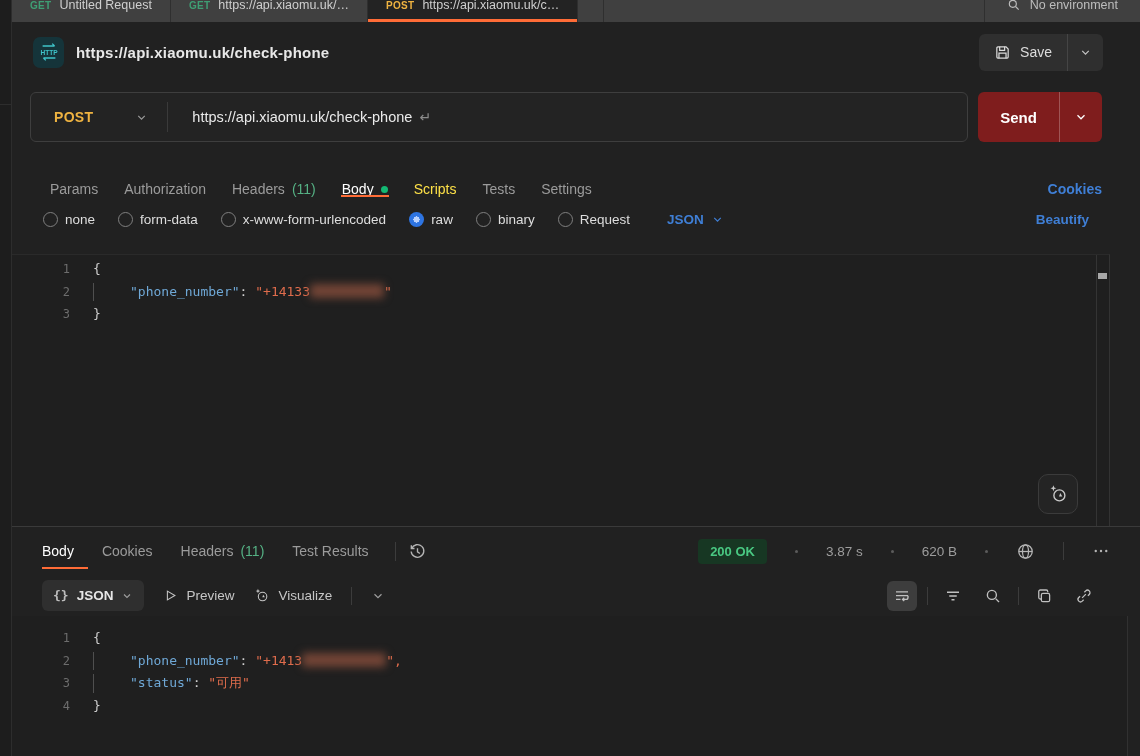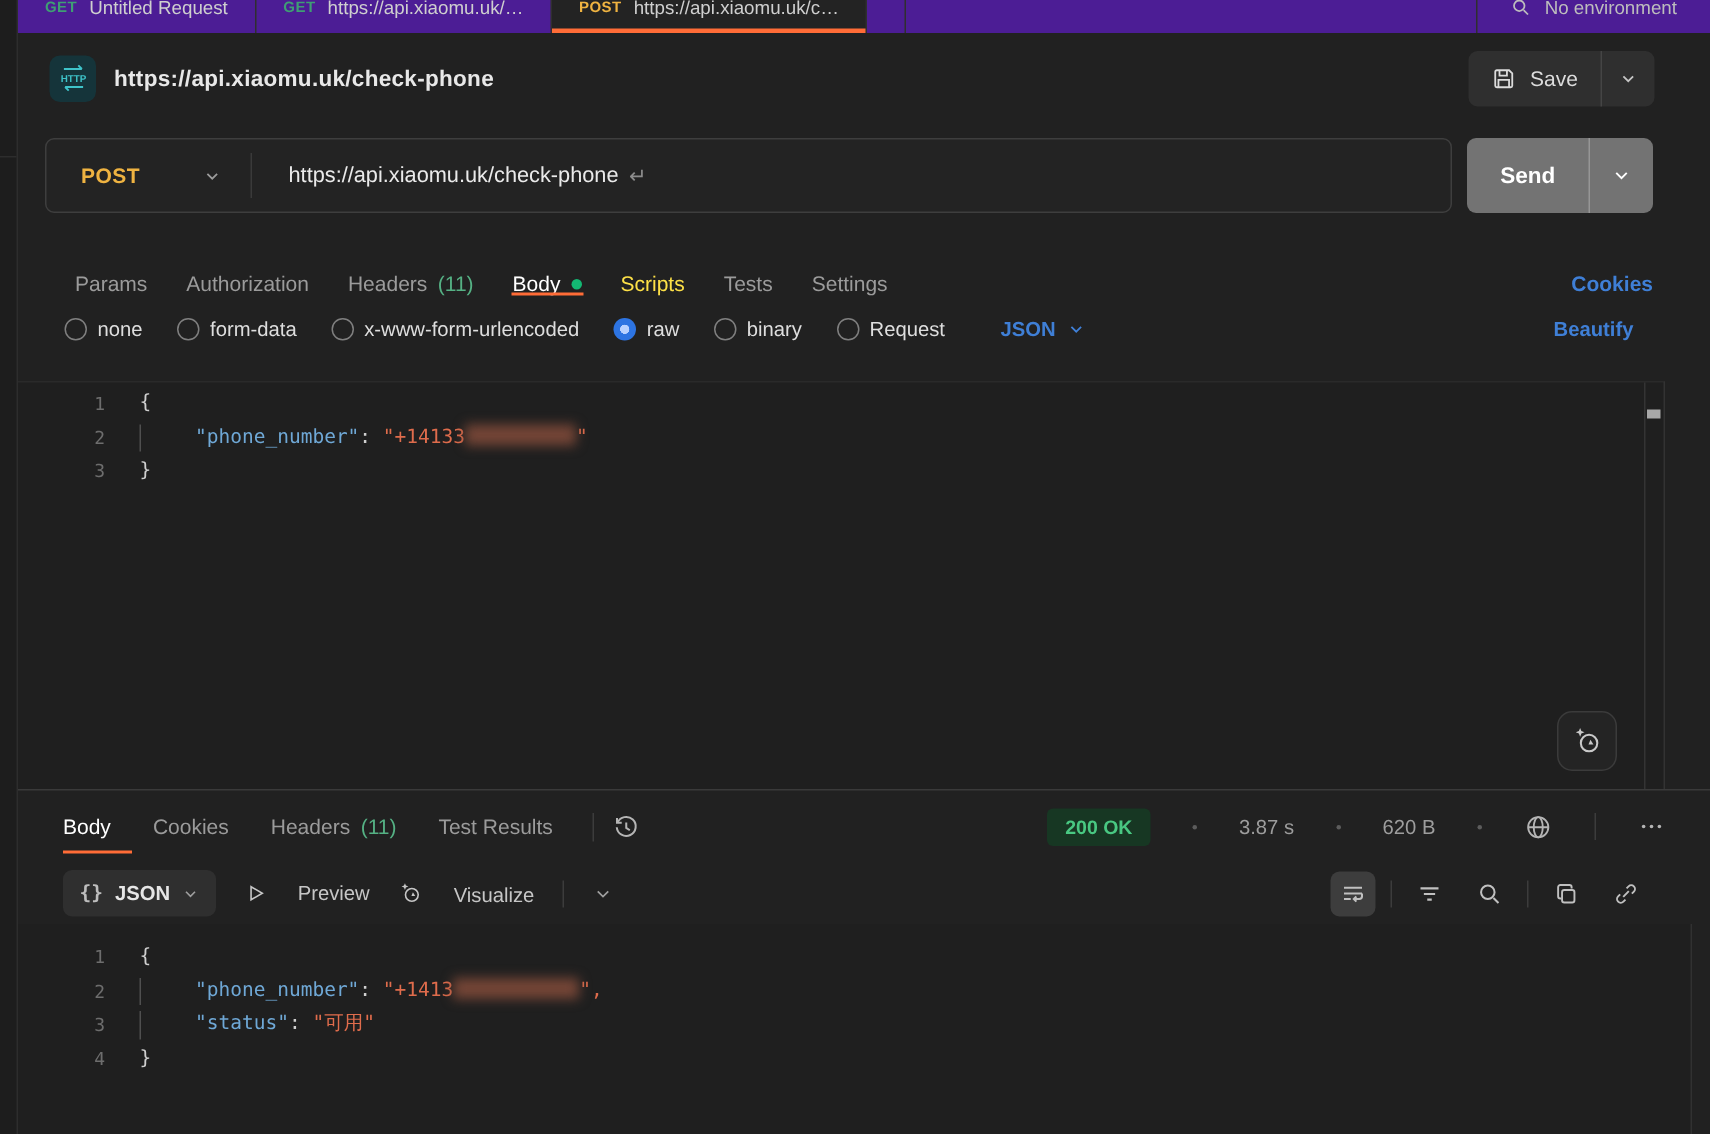--- a/index.html
+++ b/index.html
@@ -7,21 +7,21 @@
   body { background:#212121; font-family:"Liberation Sans",sans-serif; color:#e8e8e8; }
   .app { display:flex; width:1140px; height:756px; }
 
   
   .rail { width:12px; background:#1d1d1d; border-right:1px solid #2d2d2d; flex:none; }
   .rail-seg { height:105px; border-bottom:1px solid #2d2d2d; }
 
   .main { flex:1; display:flex; flex-direction:column; min-width:0; }
 
   
-  .topbar { height:22px; background:#4c1d95; display:flex; overflow:hidden; flex:none; }
+  .topbar { height:22px; background:#404040; display:flex; overflow:hidden; flex:none; }
   .top-tab { height:34px; margin-top:-12px; display:flex; align-items:center; gap:8px;
              padding:0 18px; border-right:1px solid #2f2f2f; font-size:12.5px; color:#cfcfcf;
              position:relative; white-space:nowrap; }
   .top-tab .mth { font-size:10px; font-weight:bold; letter-spacing:.3px; }
   .mth-get { color:#3f9e74; } .mth-post { color:#efb341; }
   .top-tab.active { background:#232323; }
   .top-tab.active::after { content:''; position:absolute; left:0; right:0; bottom:0; height:3px; background:#ff6c37; }
   .top-plus { width:26px; border-right:1px solid #2f2f2f; }
   .top-env { margin-left:auto; height:34px; margin-top:-12px; display:flex; align-items:center; gap:9px;
              padding:0 22px; border-left:1px solid #2f2f2f; color:#bdbdbd; font-size:12.5px; white-space:nowrap; }
@@ -39,21 +39,21 @@
 
   
   .url-row { height:50px; margin:10px 38px 0 18px; display:flex; gap:10px; flex:none; }
   .url-bar { flex:1; border:1px solid #3e3e3e; border-radius:6px; background:#232323;
              display:flex; align-items:center; min-width:0; }
   .method-label { color:#efb341; font-weight:bold; font-size:14px; letter-spacing:.3px; padding-left:23px; }
   .method-caret { color:#9a9a9a; margin-left:42px; display:flex; }
   .url-div { width:1px; height:30px; background:#3a3a3a; margin-left:19px; }
   .url-text { font-size:14.5px; color:#eaeaea; padding-left:24px; white-space:nowrap; overflow:hidden; }
   .enter-glyph { color:#8c8c8c; margin-left:7px; font-size:14px; }
-  .send-btn { width:124px; background:#737373; border-radius:6px; display:flex; color:#fff; flex:none; }
+  .send-btn { width:124px; background:#7f1d1d; border-radius:6px; display:flex; color:#fff; flex:none; }
   .send-main { flex:1; display:flex; align-items:center; justify-content:center; font-weight:bold;
                font-size:15px; cursor:pointer; }
   .send-split { width:1px; background:rgba(255,255,255,.25); }
   .send-caret { width:42px; display:flex; align-items:center; justify-content:center; cursor:pointer; }
 
   
   .req-tabs { height:42px; margin-top:13px; display:flex; align-items:flex-end; padding:0 38px 0 25px; flex:none; }
   .rtab { padding:0 13px; font-size:14px; color:#9b9b9b; display:flex; align-items:center; gap:7px;
           position:relative; cursor:pointer; white-space:nowrap; }
   .rtab.bright { color:#fde047; }
@@ -108,21 +108,21 @@
   .sep-dot { width:3px; height:3px; border-radius:50%; background:#5c5c5c; }
   .meta-txt { color:#9d9d9d; font-size:13.5px; }
   .meta-icon { color:#b5b5b5; display:flex; cursor:pointer; }
 
   .resp-toolbar { height:41px; display:flex; align-items:center; padding:0 41px 0 30px; gap:19px; flex:none; }
   .json-dd { background:#2f2f2f; border-radius:6px; height:31px; display:flex; align-items:center; gap:8px;
              padding:0 11px; cursor:pointer; }
   .braces { color:#bdbdbd; font-family:"DejaVu Sans Mono",monospace; font-size:13px; font-weight:bold; }
   .ddname { color:#e6e6e6; font-weight:600; font-size:13.5px; }
   .caret-dim { color:#9e9e9e; display:flex; }
-  .tool { display:flex; align-items:flex-end; gap:20px; color:#c6c6c6; font-size:13.5px; cursor:pointer; }
+  .tool { display:flex; align-items:center; gap:8px; color:#c6c6c6; font-size:13.5px; cursor:pointer; }
   .resp-icons { margin-left:auto; display:flex; align-items:center; gap:10px; }
   .icon-btn { width:30px; height:30px; display:flex; align-items:center; justify-content:center;
               border-radius:6px; color:#c0c0c0; cursor:pointer; }
   .icon-btn.active { background:#3d3d3d; }
   .thin-div { width:1px; height:18px; background:#3c3c3c; }
 
   .resp-editor { flex:1; position:relative; padding-top:8px; margin-right:12px;
                  border-right:1px solid #313131; background:#1f1f1f; min-height:0; }
 
   svg { display:block; }

